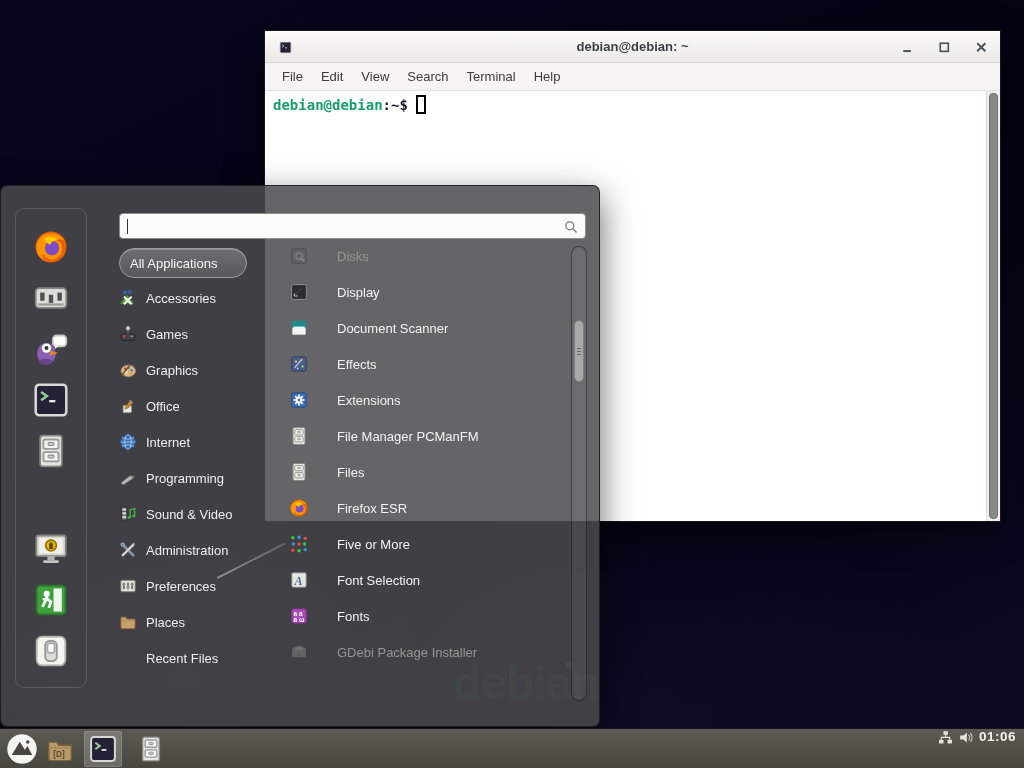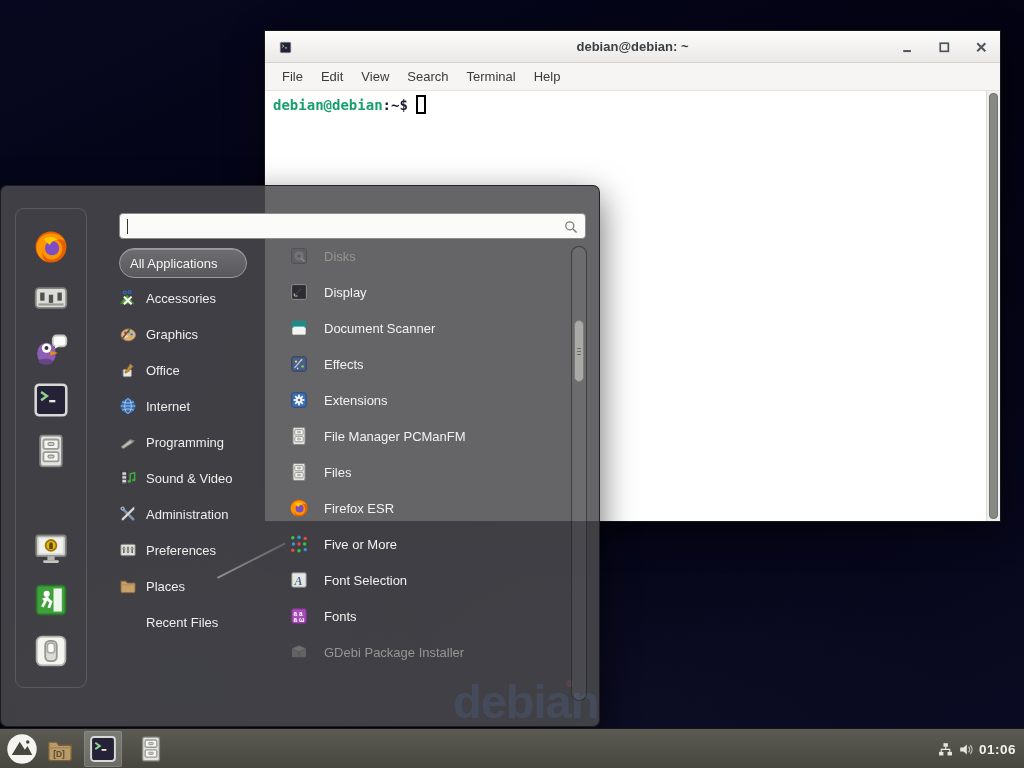--- a/index.html
+++ b/index.html
@@ -8,22 +8,22 @@
     font-family:"Liberation Sans", sans-serif;
     position:relative;
     background:linear-gradient(155deg,#07071f 0%,#030312 45%,#050518 70%,#0b0b24 100%);
   }
   
   .swirl { position:absolute; inset:0; z-index:0;
     background:
       radial-gradient(ellipse 420px 300px at 18% 88%, rgba(40,40,70,.25), transparent 60%),
       radial-gradient(ellipse 500px 320px at 62% 92%, rgba(30,30,60,.22), transparent 65%);
   }
-  .watermark { position:absolute; left:453px; top:674px; z-index:1;
-    font-size:47px; font-weight:bold; letter-spacing:-1px; color:#3b82f6; opacity:.62; }
+  .watermark { position:absolute; left:453px; top:655px; z-index:1;
+    font-size:47px; font-weight:bold; letter-spacing:-1px; color:#14532d; opacity:.62; }
   .watermark .idot { position:absolute; left:113px; top:6px; width:7px; height:7px;
     border-radius:50%; background:#c24545; }
 
   
   .terminal { position:absolute; left:264px; top:30px; width:737px; height:492px; z-index:10;
     background:#ffffff; border:1px solid #17171c; box-shadow:0 10px 28px rgba(0,0,0,.55); }
   .titlebar { height:32px; background:linear-gradient(#fcfcfb,#ebe9e7);
     border-bottom:1px solid #d5d3cf; display:flex; align-items:center; position:relative; }
   .titlebar .win-icon { position:absolute; left:14px; top:9px; width:13px; height:13px; }
   .title-text { flex:1; text-align:center; font-size:13px; font-weight:bold; color:#3a3f44; }
@@ -71,21 +71,21 @@
     display:flex; align-items:center; padding-left:10px;
     font-size:13px; color:#f4f4f2; cursor:pointer; }
   .cat-item { height:36px; display:flex; align-items:center; gap:9px; cursor:pointer; }
   .cat-item .cicon { width:18px; height:18px; flex:none; }
   .cat-item .cicon svg { width:18px; height:18px; }
   .cat-item .clabel { font-size:13px; color:#eeeeec; }
   .cat-item.noicon { padding-left:27px; }
 
   .apps-viewport { position:absolute; left:272px; top:58px; width:292px; height:455px; overflow:hidden; }
   .apps-list { margin-top:-6px; }
-  .app-item { height:36px; display:flex; align-items:center; gap:15px; padding-left:16px; cursor:pointer; }
+  .app-item { height:36px; display:flex; align-items:center; gap:28px; padding-left:16px; cursor:pointer; }
   .app-item .aicon { width:20px; height:20px; flex:none; }
   .app-item .aicon svg { width:20px; height:20px; }
   .app-item .alabel { font-size:13px; color:#f2f2f0; }
   .app-item.dimmed .alabel { color:#96968f; }
   .app-item.dimmed .aicon { opacity:.45; }
 
   .menu-scroll-track { position:absolute; left:570px; top:60px; width:16px; height:455px;
     border:1px solid rgba(20,20,22,.5); border-radius:8px; background:rgba(255,255,255,.05); }
   .menu-scroll-thumb { position:absolute; left:2px; width:10px; top:73px; height:62px;
     background:#a9a9a6; border-radius:5px; border:1px solid #7d7d7a;
@@ -99,21 +99,21 @@
   
   .taskbar { position:absolute; left:0; bottom:0; width:1024px; height:40px; z-index:30;
     background:linear-gradient(#5b5b53,#474740); border-top:1px solid #15151a;
     display:flex; align-items:center; }
   .tb-menu-btn { position:absolute; left:6px; top:4px; width:32px; height:32px; cursor:pointer; }
   .tb-launcher { position:absolute; left:46px; top:7px; width:28px; height:28px; cursor:pointer; }
   .tb-win { position:absolute; top:2px; width:38px; height:36px; display:flex;
     align-items:center; justify-content:center; border-radius:2px; cursor:pointer; }
   .tb-win.active { background:rgba(255,255,255,.20); box-shadow:inset 0 0 0 1px rgba(255,255,255,.12); }
   .tb-win svg { width:28px; height:28px; }
-  .tb-tray { position:absolute; right:8px; top:0; height:40px; display:flex; align-items:center; gap:4px; }
+  .tb-tray { position:absolute; right:8px; top:0; height:40px; display:flex; align-items:flex-start; gap:4px; }
   .tray-icon { width:17px; height:17px; cursor:pointer; }
   .tb-clock { font-size:13.5px; font-weight:bold; color:#f2f2ee; letter-spacing:.5px; cursor:default; }
 </style>
 </head>
 <body>
 
 <div class="swirl"></div>
 
 <div class="watermark">
   <span>debian</span>
@@ -242,20 +242,30 @@
     <div class="cat-allapps">All Applications</div>
     <div id="cat-items">
         <div class="cat-item">
           <span class="cicon"><svg viewBox="0 0 20 20" xmlns="http://www.w3.org/2000/svg">
               <polygon points="1.5,16.5 9,6.5 16.5,16.5" fill="#5aa53a" stroke="#3e7c26"></polygon>
               <path d="M5.5 8.5 L14 17 M14 8.5 L5.5 17" stroke="#fff" stroke-width="2.2"></path>
               <circle cx="6.5" cy="3.8" r="1.6" fill="none" stroke="#2d6fd2" stroke-width="1.2"></circle>
               <circle cx="11.8" cy="3.2" r="1.6" fill="none" stroke="#2d6fd2" stroke-width="1.2"></circle>
             </svg></span>
           <span class="clabel">Accessories</span>
+        </div>
+        <div class="cat-item">
+          <span class="cicon"><svg viewBox="0 0 20 20" xmlns="http://www.w3.org/2000/svg">
+              <rect x="2.5" y="9.5" width="15" height="7.5" rx="2" fill="#41414b" stroke="#23232b"></rect>
+              <rect x="9" y="3.5" width="2" height="6.5" fill="#5c5c66"></rect>
+              <circle cx="10" cy="3.6" r="2.1" fill="#d8d8d2" stroke="#9a9a94"></circle>
+              <circle cx="5.8" cy="12.6" r="1.6" fill="#c03a32"></circle>
+              <rect x="12.5" y="11.8" width="3.4" height="1.6" rx=".8" fill="#8a8a94"></rect>
+            </svg></span>
+          <span class="clabel">Games</span>
         </div>
         <div class="cat-item">
           <span class="cicon"><svg viewBox="0 0 20 20" xmlns="http://www.w3.org/2000/svg">
               <ellipse cx="10.3" cy="11" rx="8" ry="6.6" fill="#d9b38c" stroke="#a8835c"></ellipse>
               <ellipse cx="7.6" cy="12.6" rx="2" ry="1.6" fill="#efe0cc"></ellipse>
               <circle cx="7" cy="8.6" r="1.3" fill="#c0392b"></circle>
               <circle cx="11" cy="7.9" r="1.3" fill="#27ae60"></circle>
               <circle cx="14" cy="10.4" r="1.3" fill="#2980b9"></circle>
               <circle cx="13.4" cy="13.6" r="1.3" fill="#e2b007"></circle>
               <path d="M2.6 16.6 L12 4.6" stroke="#6b4e2e" stroke-width="1.7"></path>

